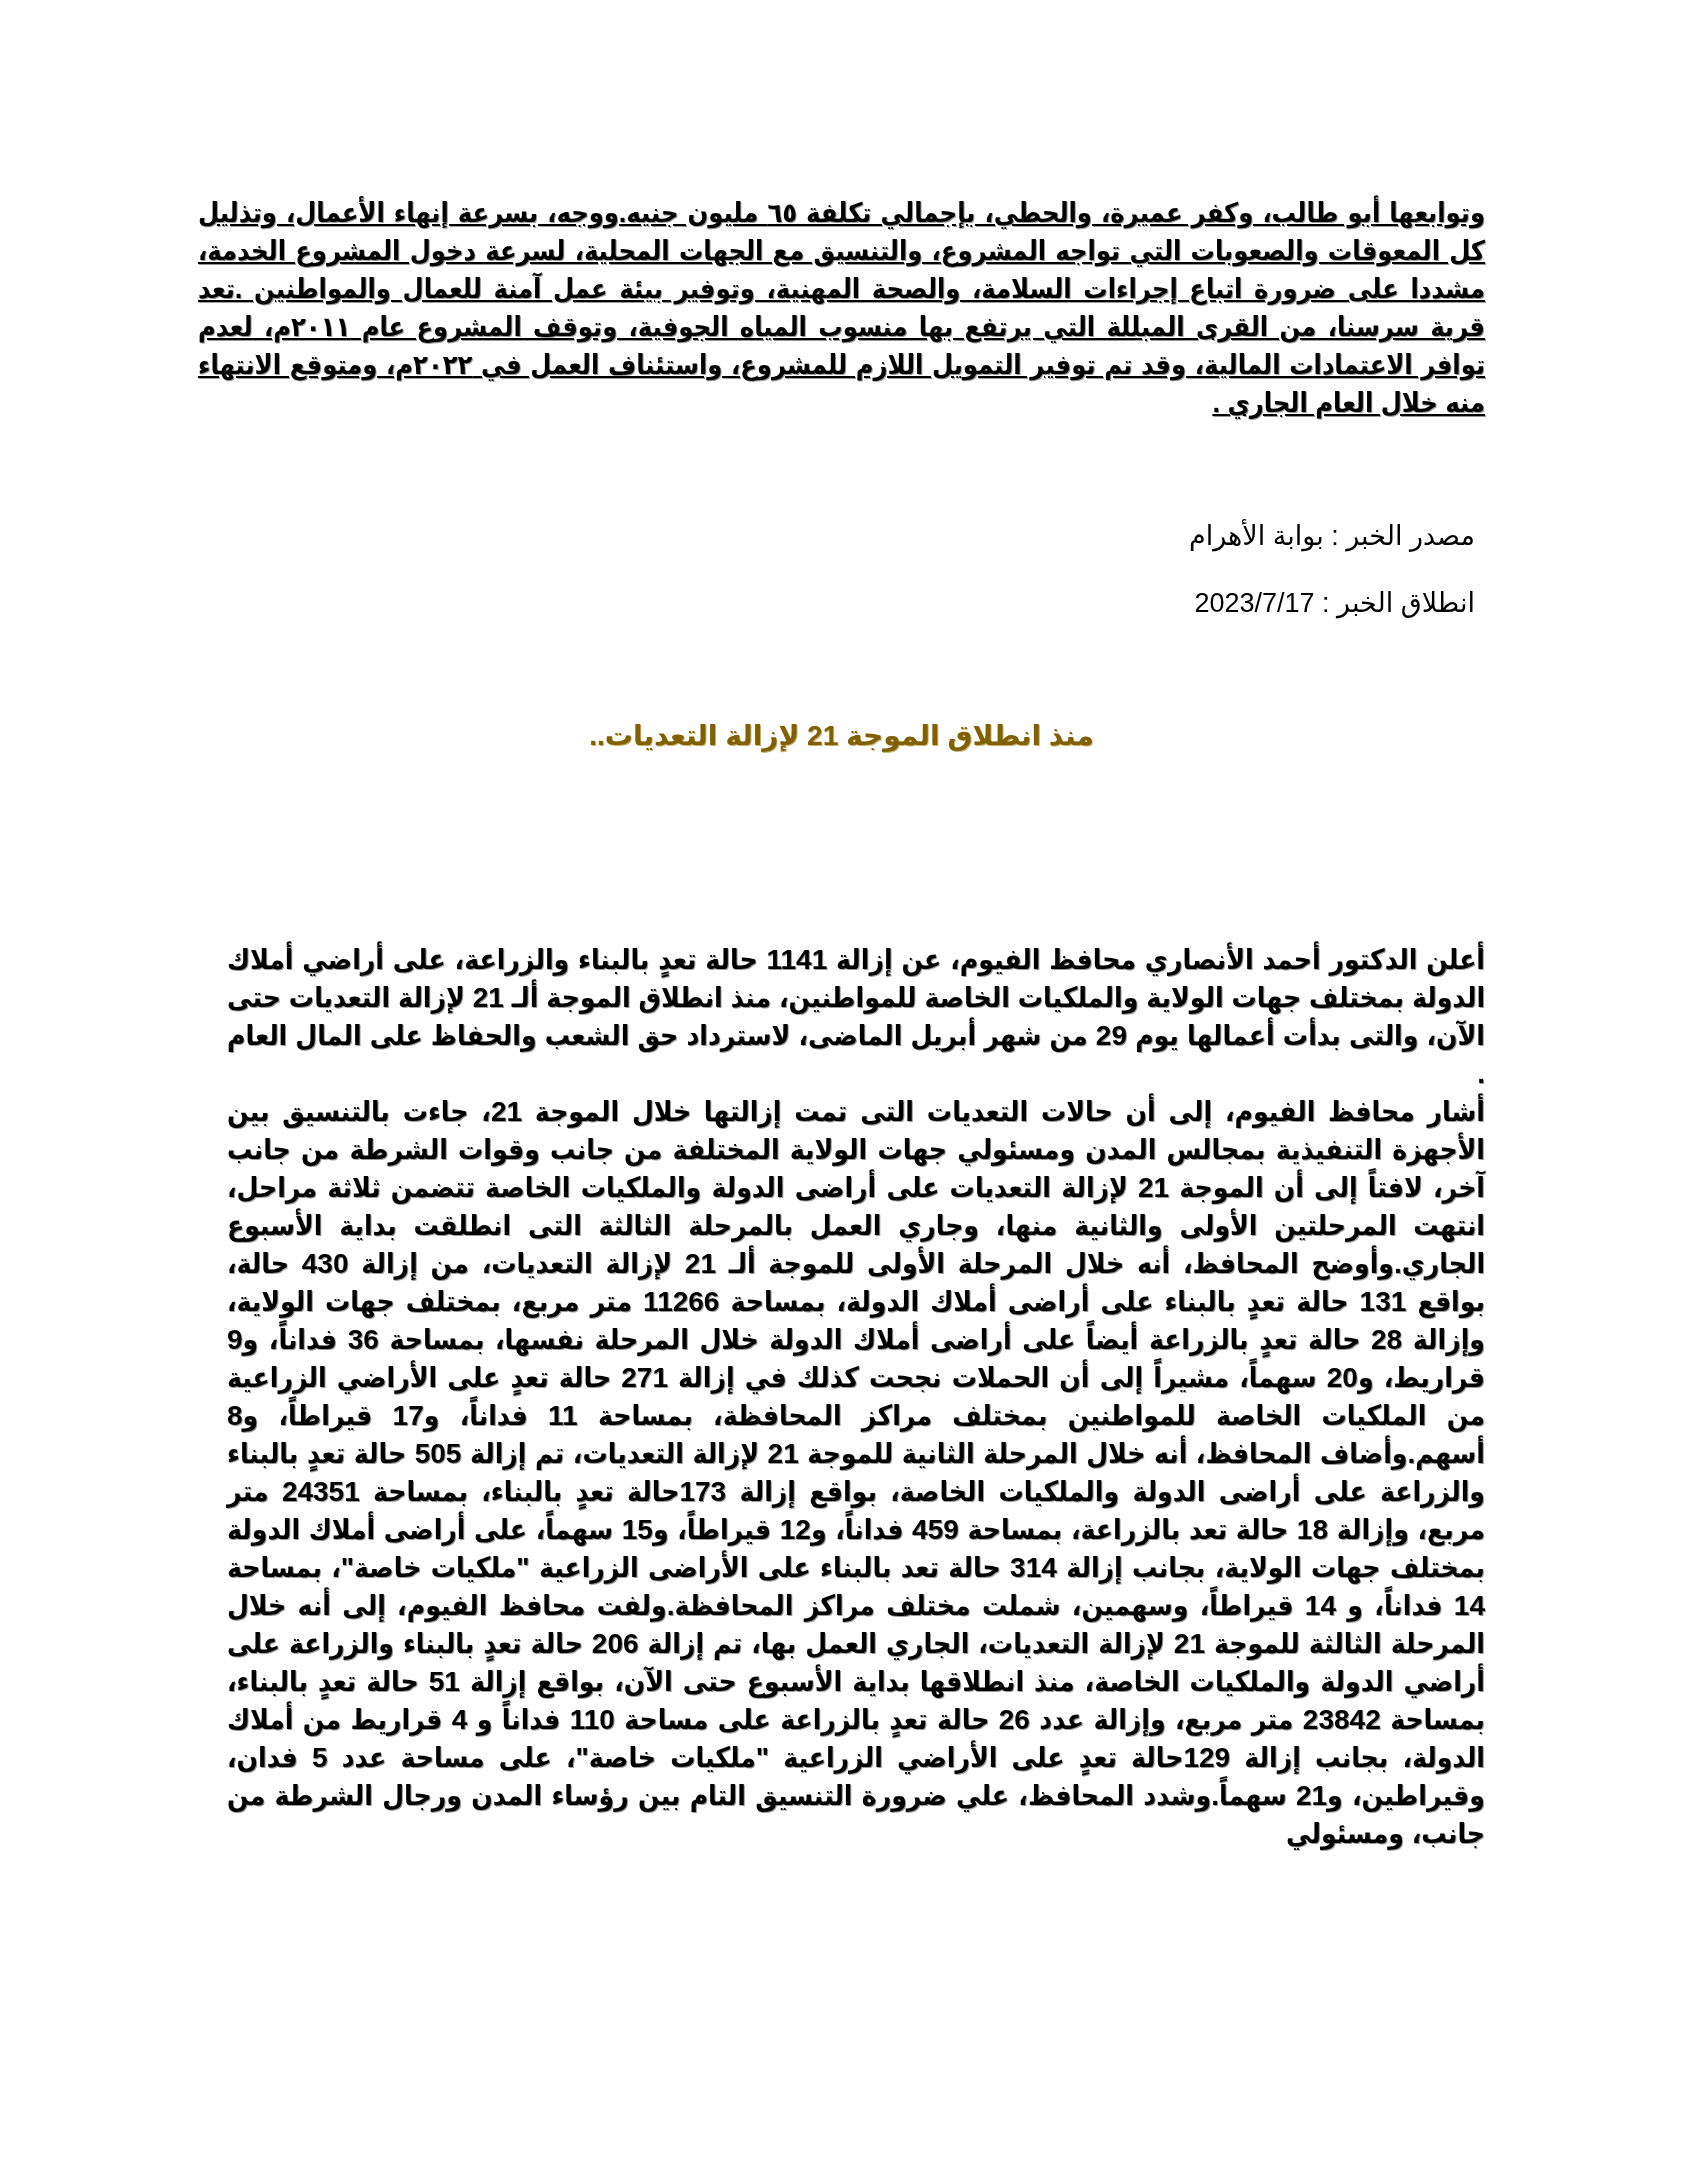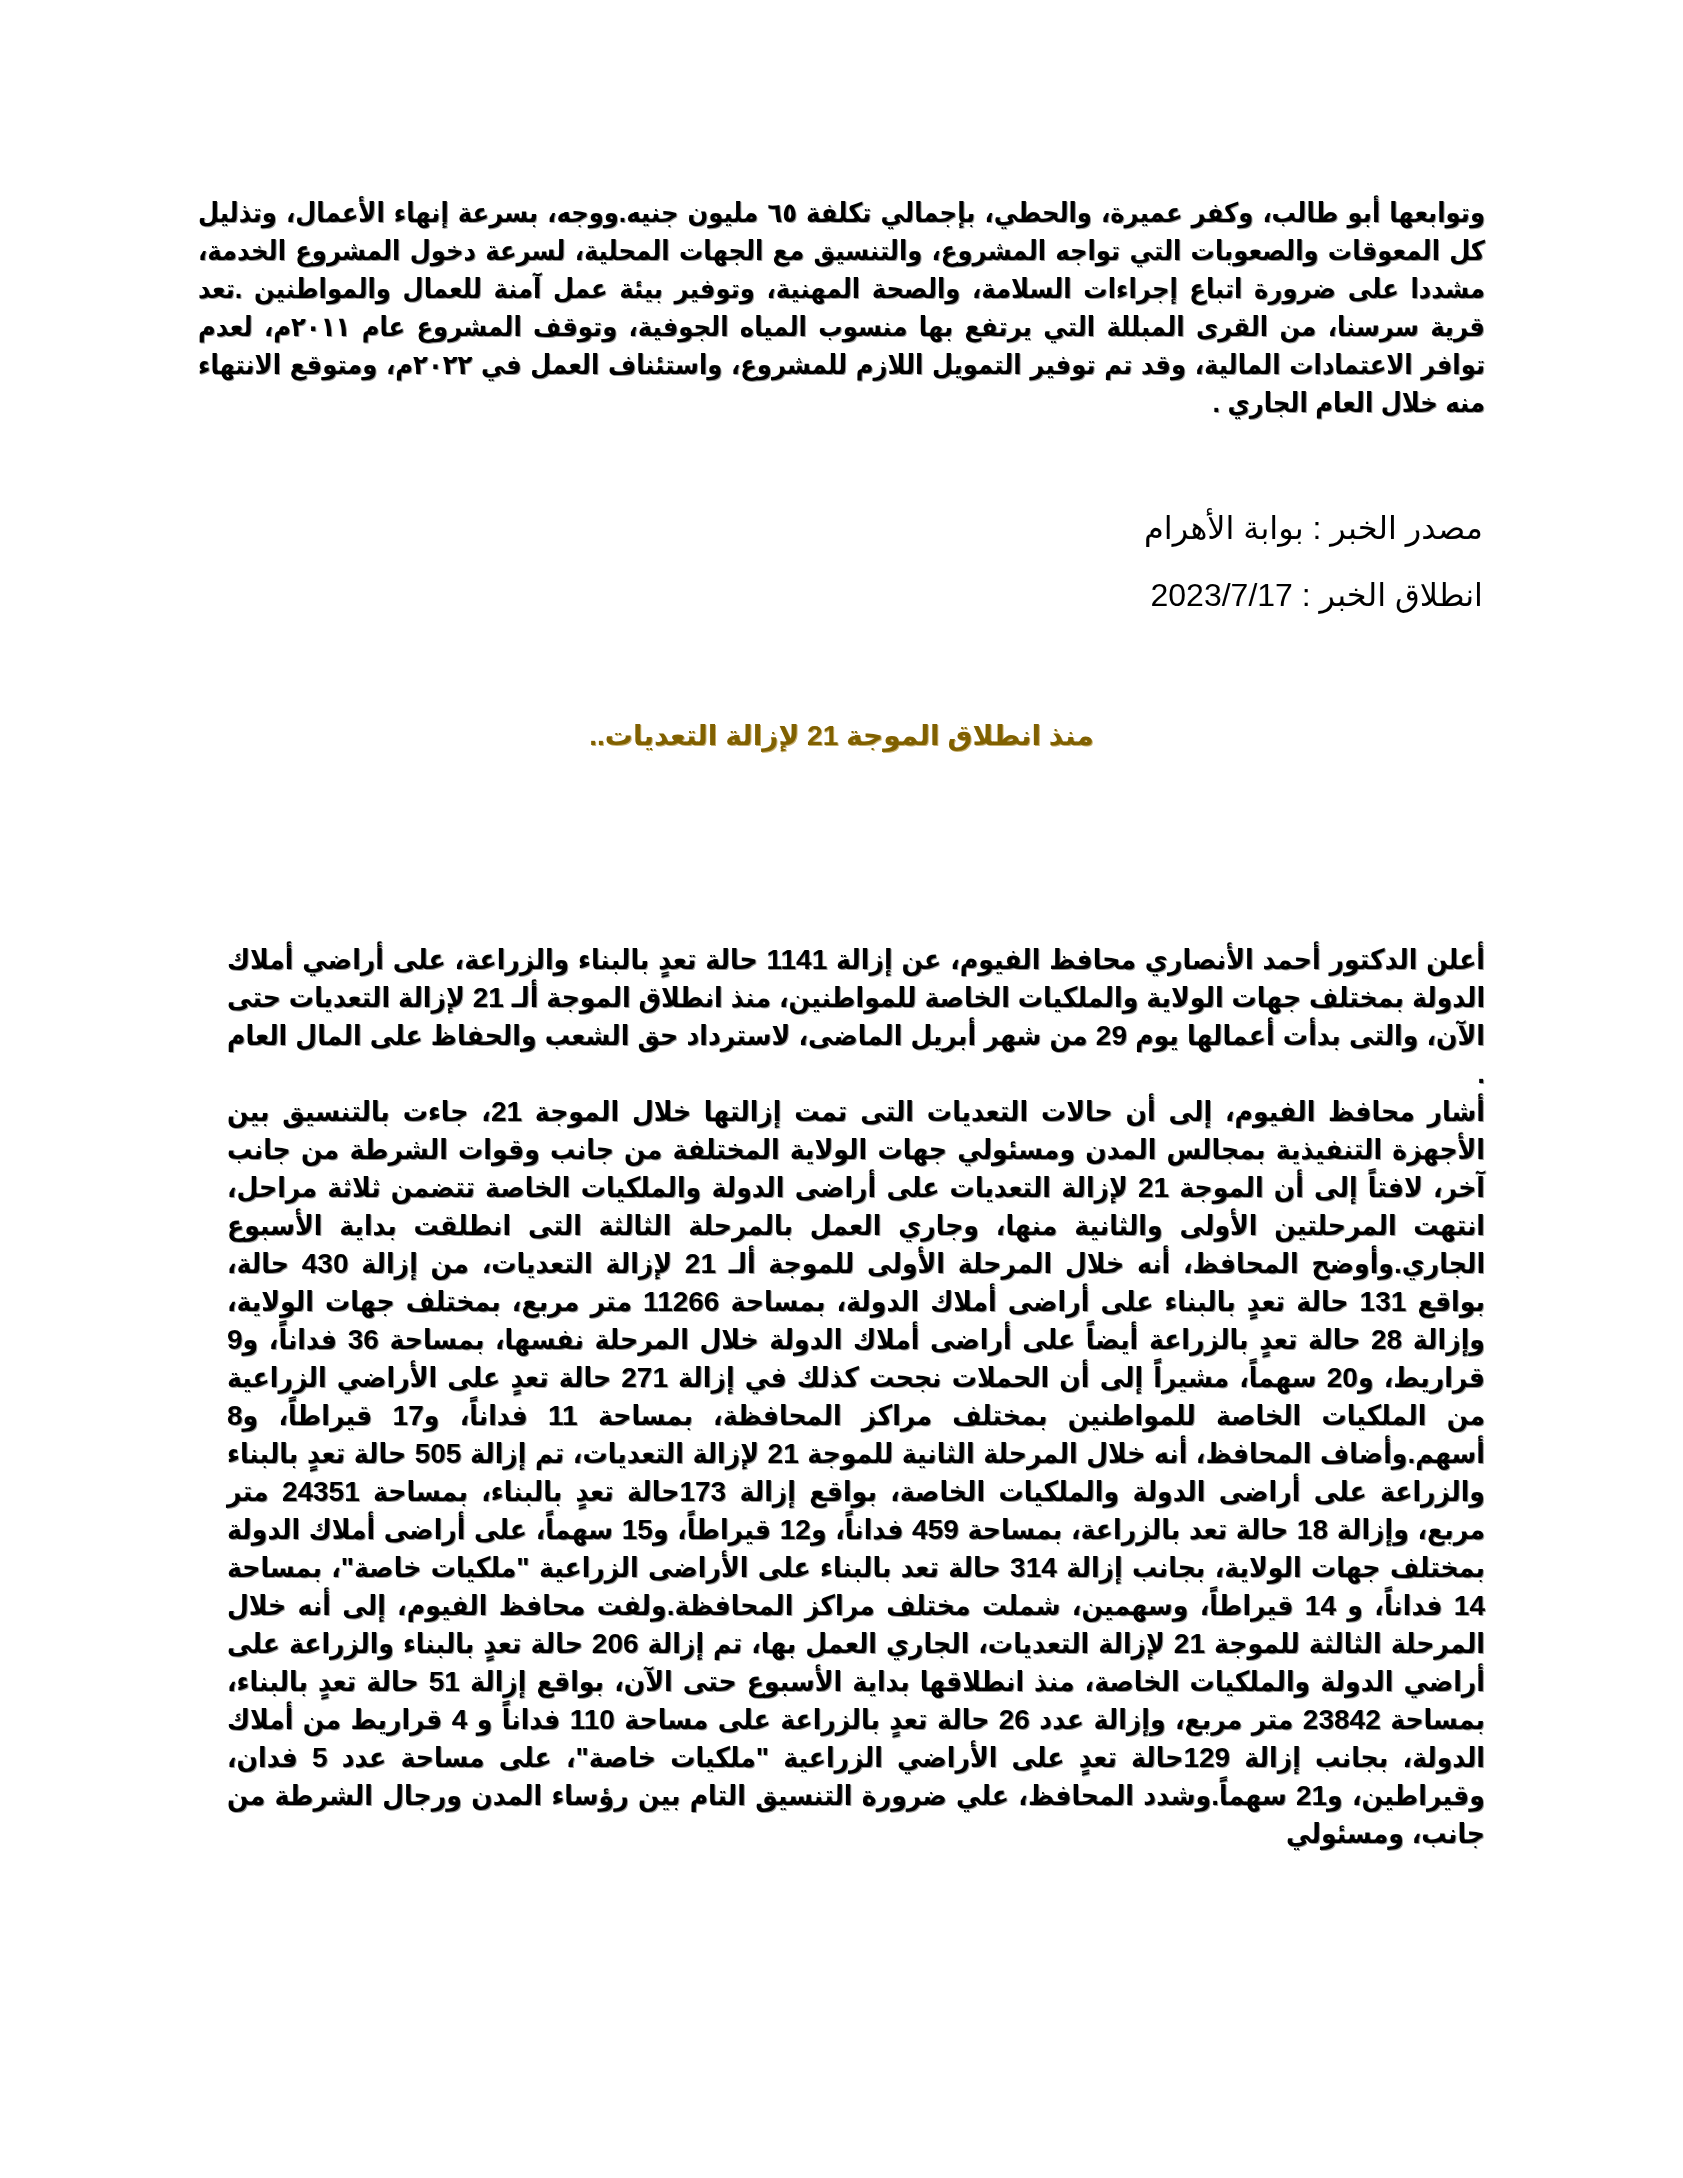--- a/index.html
+++ b/index.html
@@ -33,27 +33,28 @@
     .para.shadowed {
       font-weight: bold;
       text-shadow: 1px 1px 0 #9a9a9a;
       font-stretch: condensed;
     }
     #prev-article {
       position: absolute;
       top: 194px;
       left: 0;
       right: 0;
+      text-decoration: underline;
     }
     .meta-line {
       position: absolute;
       right: 0;
-      font-size: 32px;
+      font-size: 27px;
       line-height: 38px;
-      margin: 2px;
+      margin: 10px;
     }
     #source-line { top: 507px; }
     #date-line { top: 574px; }
     .meta-label, .meta-sep, .meta-value { display: inline; }
     #headline {
       position: absolute;
       top: 711px;
       left: 0;
       right: 0;
       text-align: center;

